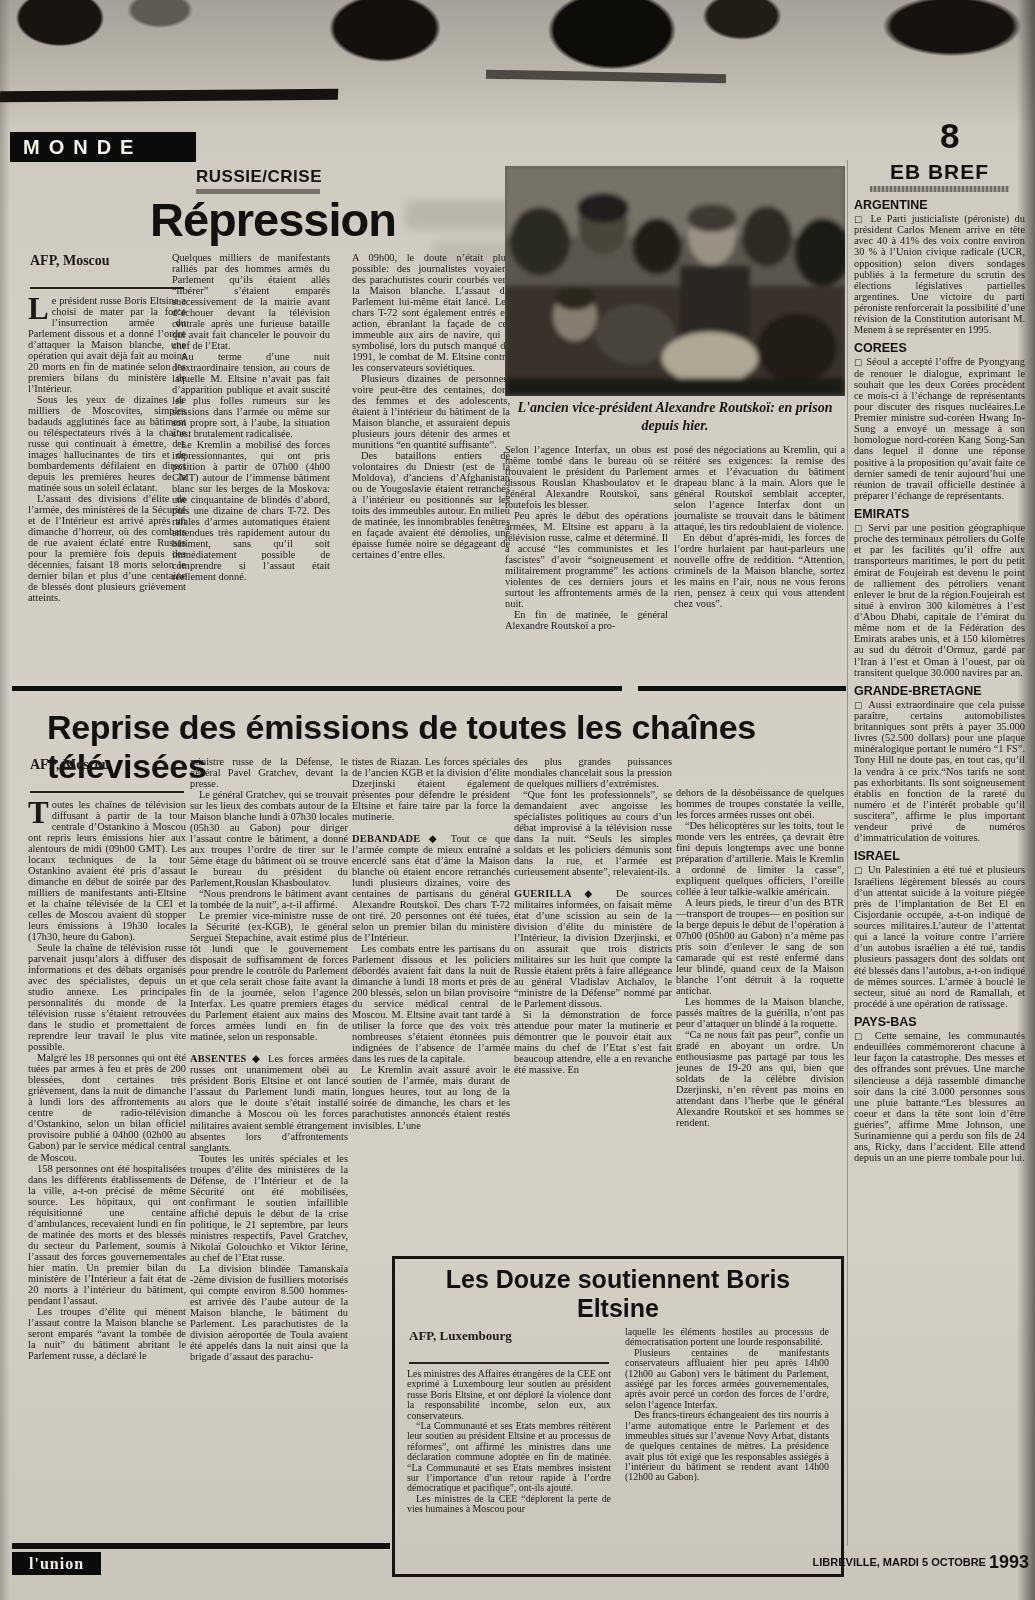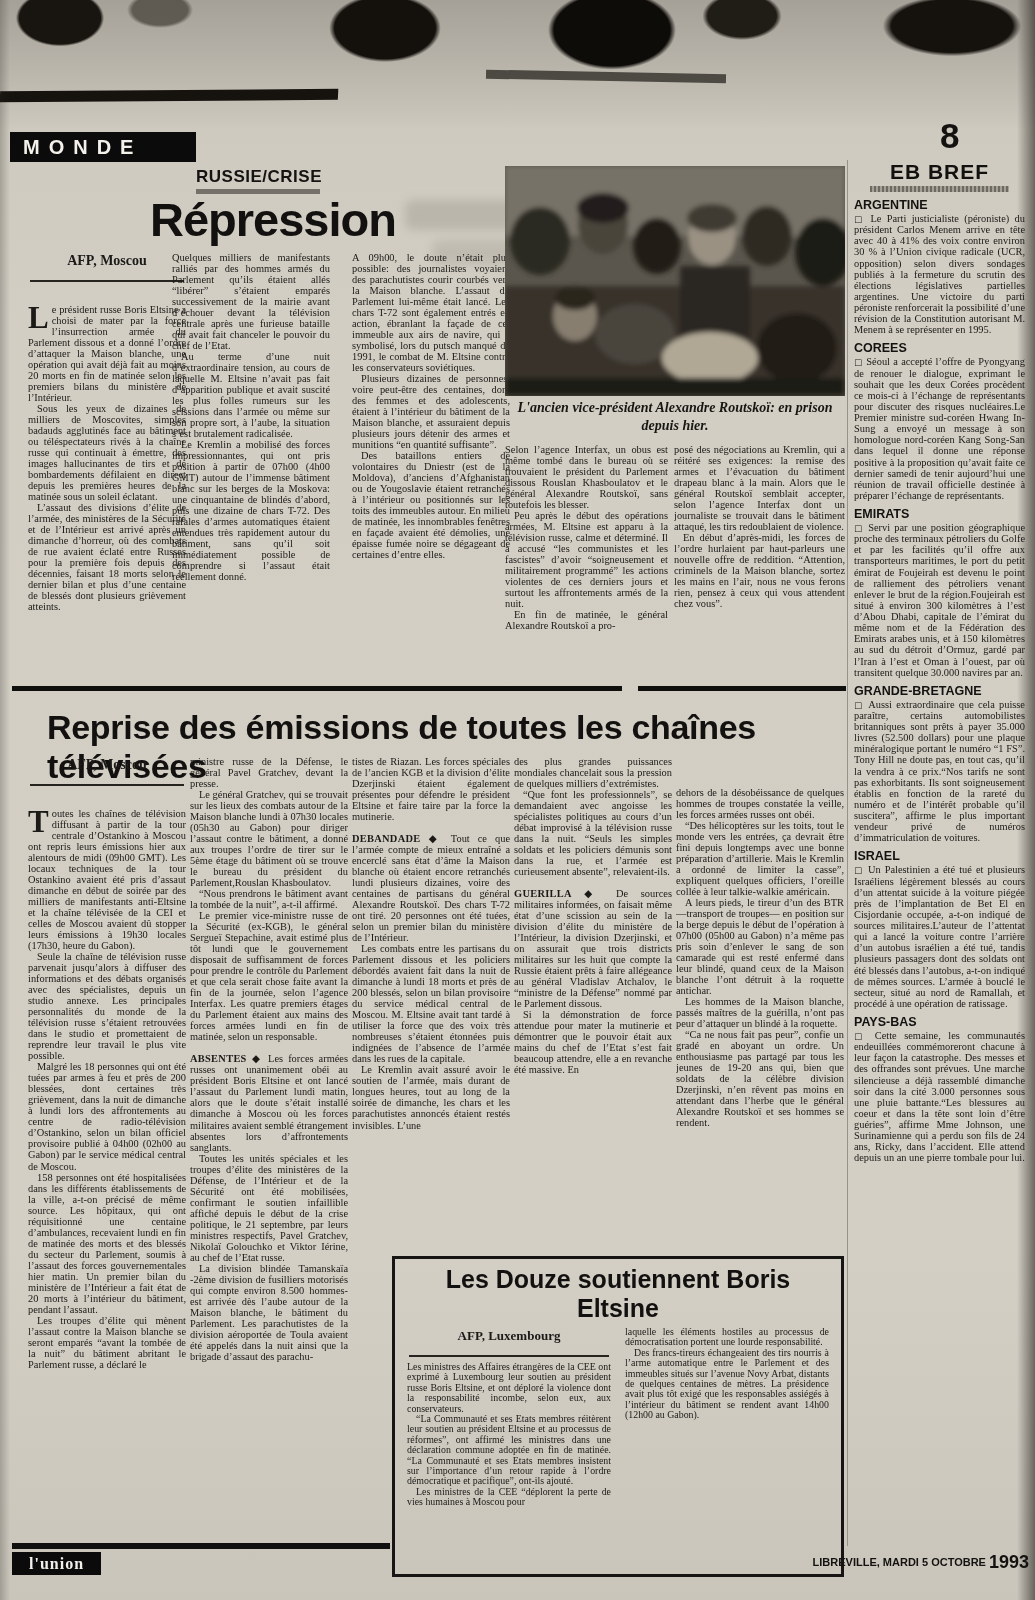--- a/index.html
+++ b/index.html
@@ -36,21 +36,21 @@
   .briefs-rule{height:6px;margin:2px 16px 5px;background:repeating-linear-gradient(90deg,#6e6a62 0 2px,#a5a198 2px 4px);}
   .brief-head{font:700 12.5px "Liberation Sans","DejaVu Sans",sans-serif;margin:6px 0 1px;color:#131210;}
   .bullet{font-family:"DejaVu Sans",sans-serif;font-size:8.5px;font-weight:700;}
   
   .tcol{position:absolute;font-size:10.4px;line-height:1.06;text-align:justify;overflow:hidden;}
   .para{margin:0;text-indent:9px;}
   .para.noindent{text-indent:0;}
   .para.spaced{margin-top:11px;}
   .lead{font-weight:700;letter-spacing:.3px;}
   .dropcap{float:left;font:700 31px/25px "Liberation Serif",serif;padding:1px 3px 0 0;}
-  .byline{font:700 14px "Liberation Serif",serif;text-align:center;border-bottom:2px solid #26241f;padding-bottom:11px;margin:1px 2px 22px;}
+  .byline{font:700 14px "Liberation Serif",serif;border-bottom:2px solid #26241f;padding-bottom:18px;margin:1px 2px 6px;}
   
   .kicker{left:196px;top:167px;font:700 17px "Liberation Sans","DejaVu Sans",sans-serif;color:#141311;letter-spacing:.5px;}
   .kicker-rule{left:196px;top:189px;width:124px;height:5px;background:#75716a;}
   .rep-title{left:150px;top:192px;margin:0;font:700 47px "Liberation Sans","DejaVu Sans",sans-serif;color:#121110;letter-spacing:-1px;}
   .photo{left:505px;top:166px;width:340px;height:230px;margin:0;background:#56524a;}
   .photo svg{display:block;width:100%;height:100%;}
   .caption{left:503px;top:399px;width:344px;text-align:center;font:700 italic 14px/1.25 "Liberation Serif",serif;color:#171613;}
   
   .rule-a{left:12px;top:686px;width:610px;height:5px;background:#0f0f0e;}
   .rule-b{left:638px;top:686px;width:208px;height:5px;background:#0f0f0e;}
@@ -237,20 +237,21 @@
         <div class="byline">AFP, Luxembourg</div>
         <div class="flow">
             <p class="para noindent">Les ministres des Affaires étrangères de la CEE ont exprimé à Luxembourg leur soutien au président russe Boris Eltsine, et ont déploré la violence dont la responsabilité incombe, selon eux, aux conservateurs.</p>
             <p class="para">“La Communauté et ses Etats membres réitèrent leur soutien au président Eltsine et au processus de réformes”, ont affirmé les ministres dans une déclaration commune adoptée en fin de matinée. “La Communauté et ses Etats membres insistent sur l’importance d’un retour rapide à l’ordre démocratique et pacifique”, ont-ils ajouté.</p>
             <p class="para">Les ministres de la CEE “déplorent la perte de vies humaines à Moscou pour</p>
           </div>
       </div>
       <div class="dcol">
         <div class="flow">
             <p class="para noindent">laquelle les éléments hostiles au processus de démocratisation portent une lourde responsabilité.</p>
+            <p class="para">Plusieurs centaines de manifestants conservateurs affluaient hier peu après 14h00 (12h00 au Gabon) vers le bâtiment du Parlement, assiégé par les forces armées gouvernementales, après avoir percé un cordon des forces de l’ordre, selon l’agence Interfax.</p>
             <p class="para">Des francs-tireurs échangeaient des tirs nourris à l’arme automatique entre le Parlement et des immeubles situés sur l’avenue Novy Arbat, distants de quelques centaines de mètres. La présidence avait plus tôt exigé que les responsables assiégés à l’intérieur du bâtiment se rendent avant 14h00 (12h00 au Gabon).</p>
           </div>
       </div>
     </div>
   </section>
 
   <div class="abs foot-rule"></div>
   <div class="abs brand">l'union</div>
   <div class="abs dateline">
     <span>LIBREVILLE, MARDI 5 OCTOBRE</span><span class="year">1993</span>

